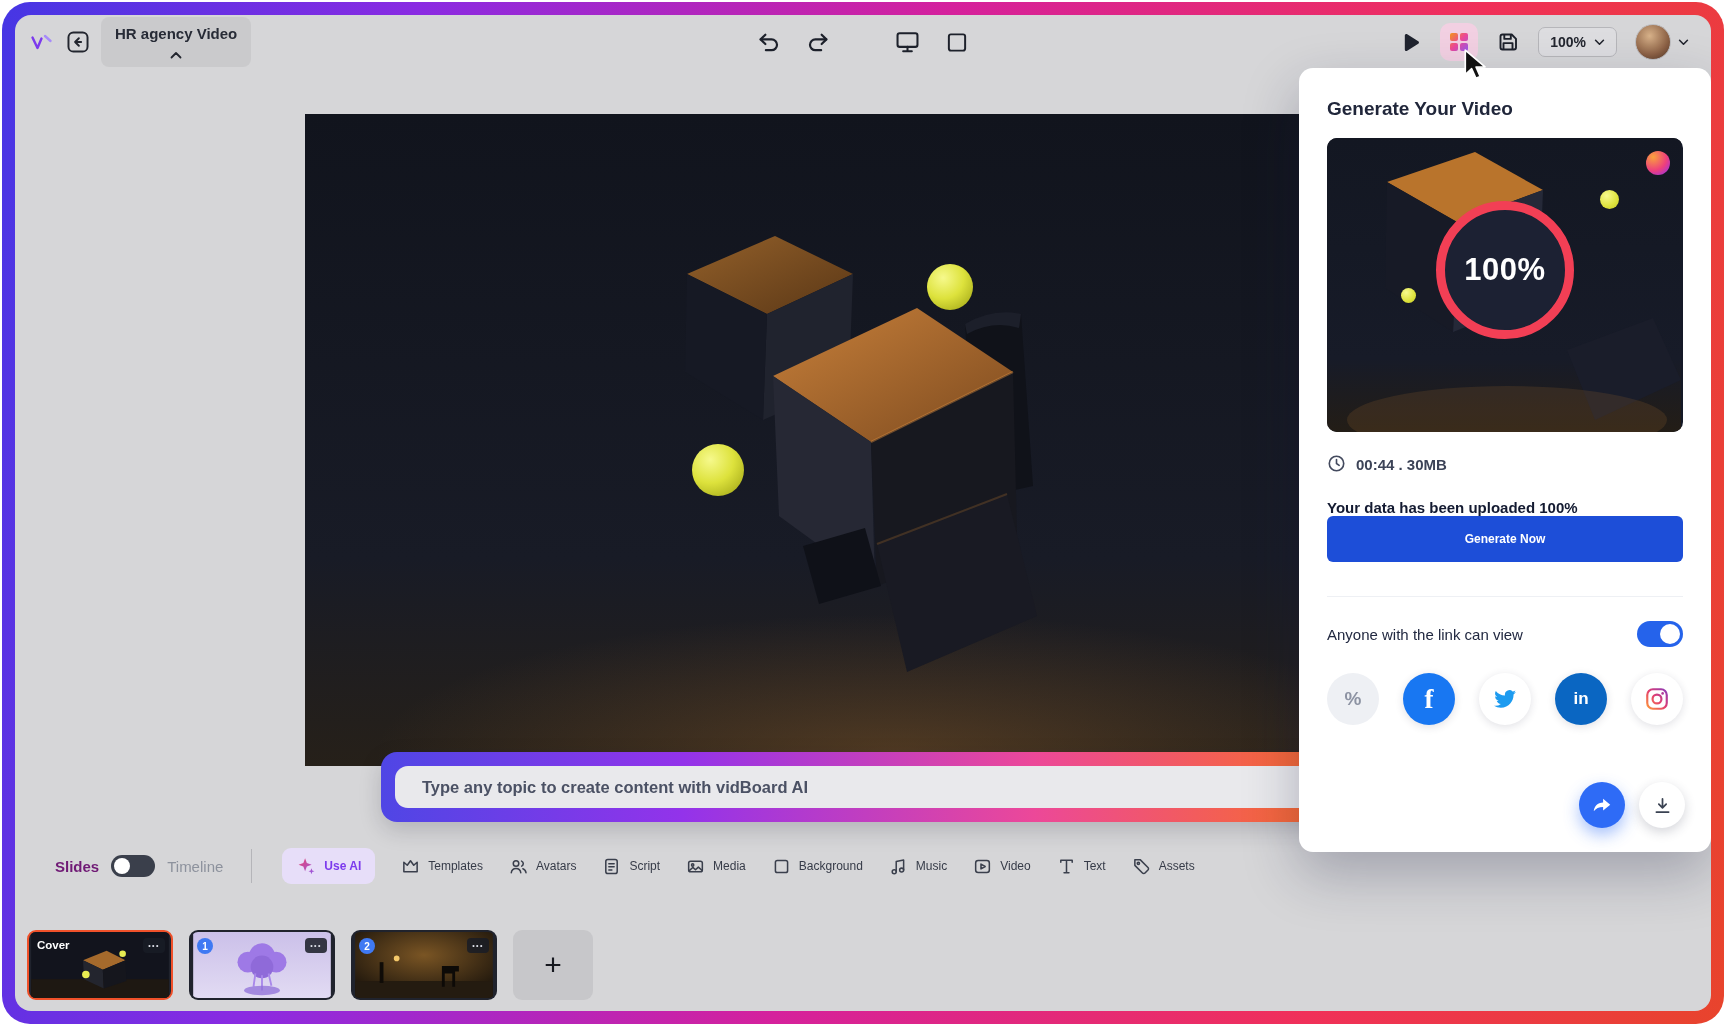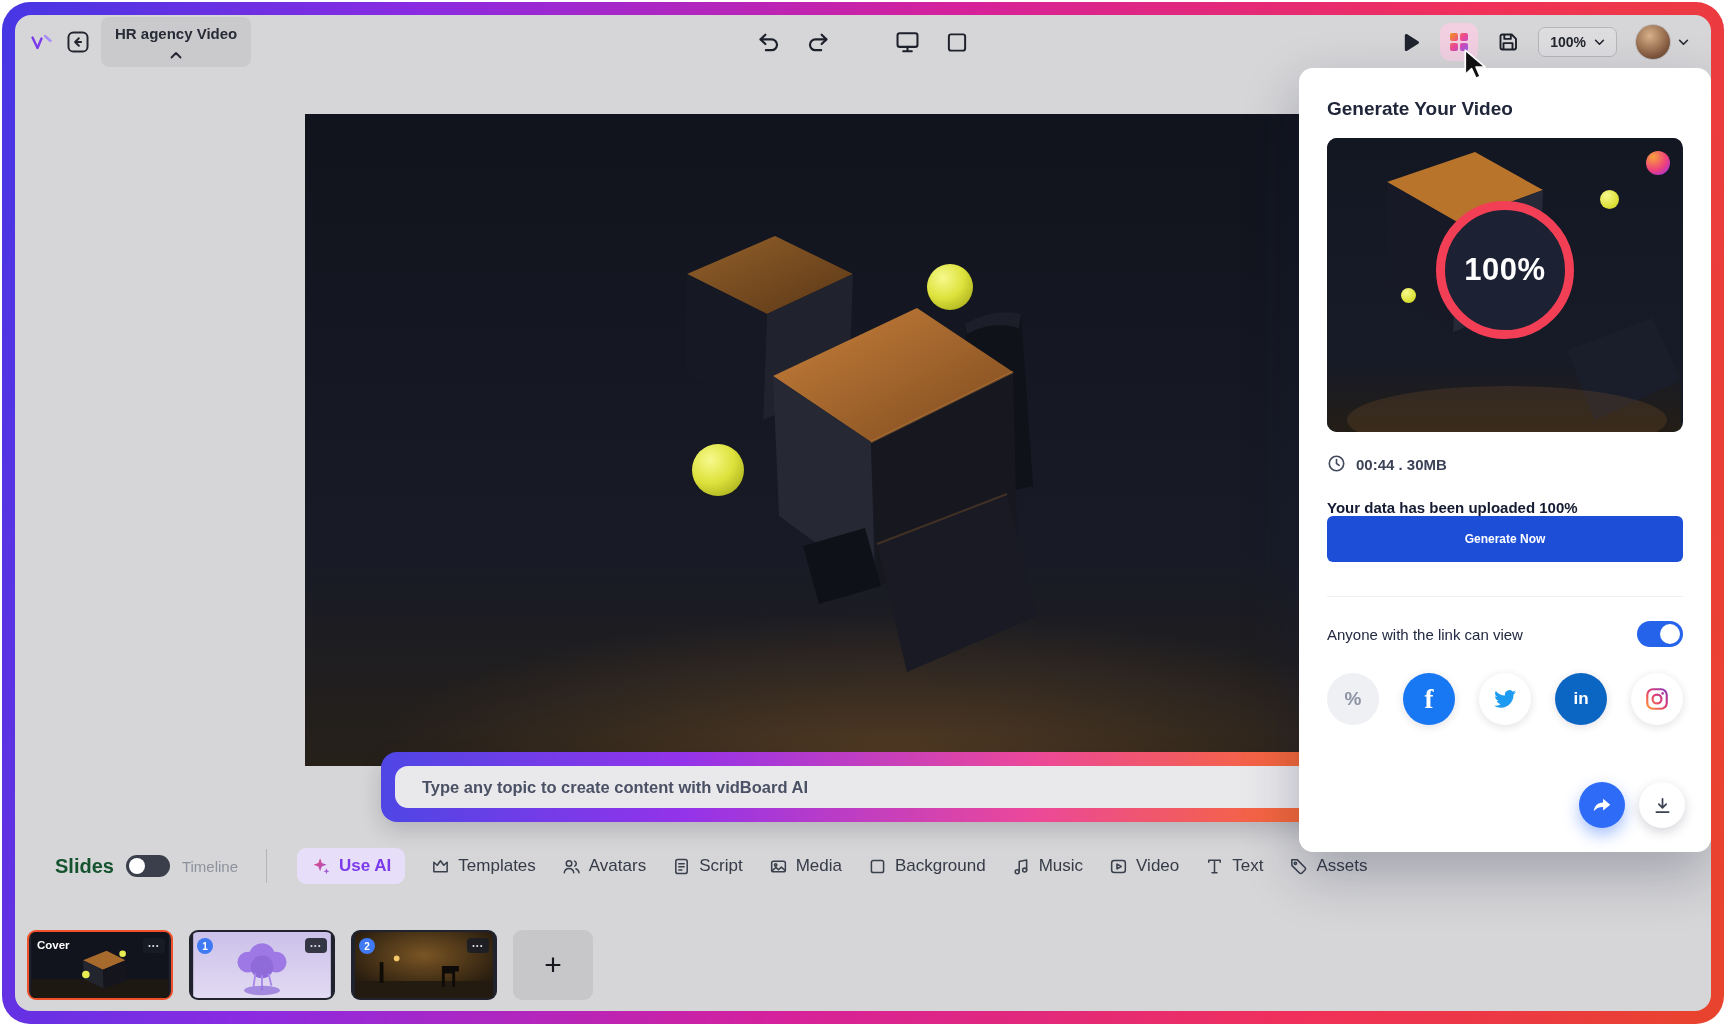--- a/index.html
+++ b/index.html
@@ -32,27 +32,27 @@
   .promptwrap{position:absolute;left:366px;top:737px;width:1004px;height:70px;border-radius:16px;z-index:3;
     background:linear-gradient(90deg,#4f46e5,#9333ea 30%,#ec4899 65%,#f97316);padding:14px;box-sizing:border-box;
     box-shadow:0 8px 22px rgba(20,20,40,.18);}
   .prompt{width:100%;height:100%;border:0;outline:none;border-radius:13px;background:#e9e9ec;padding:0 27px;box-sizing:border-box;
     font-size:16.5px;font-weight:600;color:#3c4254;font-family:inherit;}
   .prompt::placeholder{color:#4b5164;opacity:1;}
 
   
   .bottombar{position:absolute;left:0;top:822px;width:100%;height:58px;display:flex;align-items:center;z-index:2;}
   .slides-toggle{display:flex;align-items:center;gap:12px;padding-left:40px;}
-  .slides-label{font-size:20px;font-weight:700;color:#14532d;}
+  .slides-label{font-size:15px;font-weight:700;color:#701a75;}
   .timeline-label{font-size:15px;font-weight:500;color:#8d929d;}
   .sw{width:44px;height:22px;border-radius:12px;background:#3a3f4b;position:relative;cursor:pointer;}
   .sw::after{content:"";position:absolute;left:3px;top:3px;width:16px;height:16px;border-radius:50%;background:#fff;}
   .vdiv{width:1px;height:34px;background:#b5b5b9;margin-left:28px;}
   .tabs{display:flex;align-items:center;gap:26px;margin-left:30px;}
-  .tab{display:flex;align-items:center;gap:8px;font-size:17px;color:#363b48;font-weight:500;cursor:pointer;white-space:nowrap;}
+  .tab{display:flex;align-items:center;gap:8px;font-size:12px;color:#363b48;font-weight:500;cursor:pointer;white-space:nowrap;}
   .tab.active{background:#e7def9;border-radius:9px;padding:8px 14px;color:#7c3aed;font-weight:700;}
 
   
   .strip{position:absolute;left:12px;top:915px;display:flex;gap:16px;align-items:center;z-index:2;}
   .slide{position:relative;width:146px;height:70px;border-radius:9px;overflow:hidden;background:#20232d;
     border:2.5px solid transparent;box-sizing:border-box;cursor:pointer;}
   .slide.selected{border-color:#f0512a;}
   .slide svg{display:block;width:100%;height:100%;}
   .badge{position:absolute;left:6px;top:6px;width:16px;height:16px;border-radius:50%;background:#3f79f3;color:#fff;
     font-size:10px;font-weight:700;display:flex;align-items:center;justify-content:center;}

